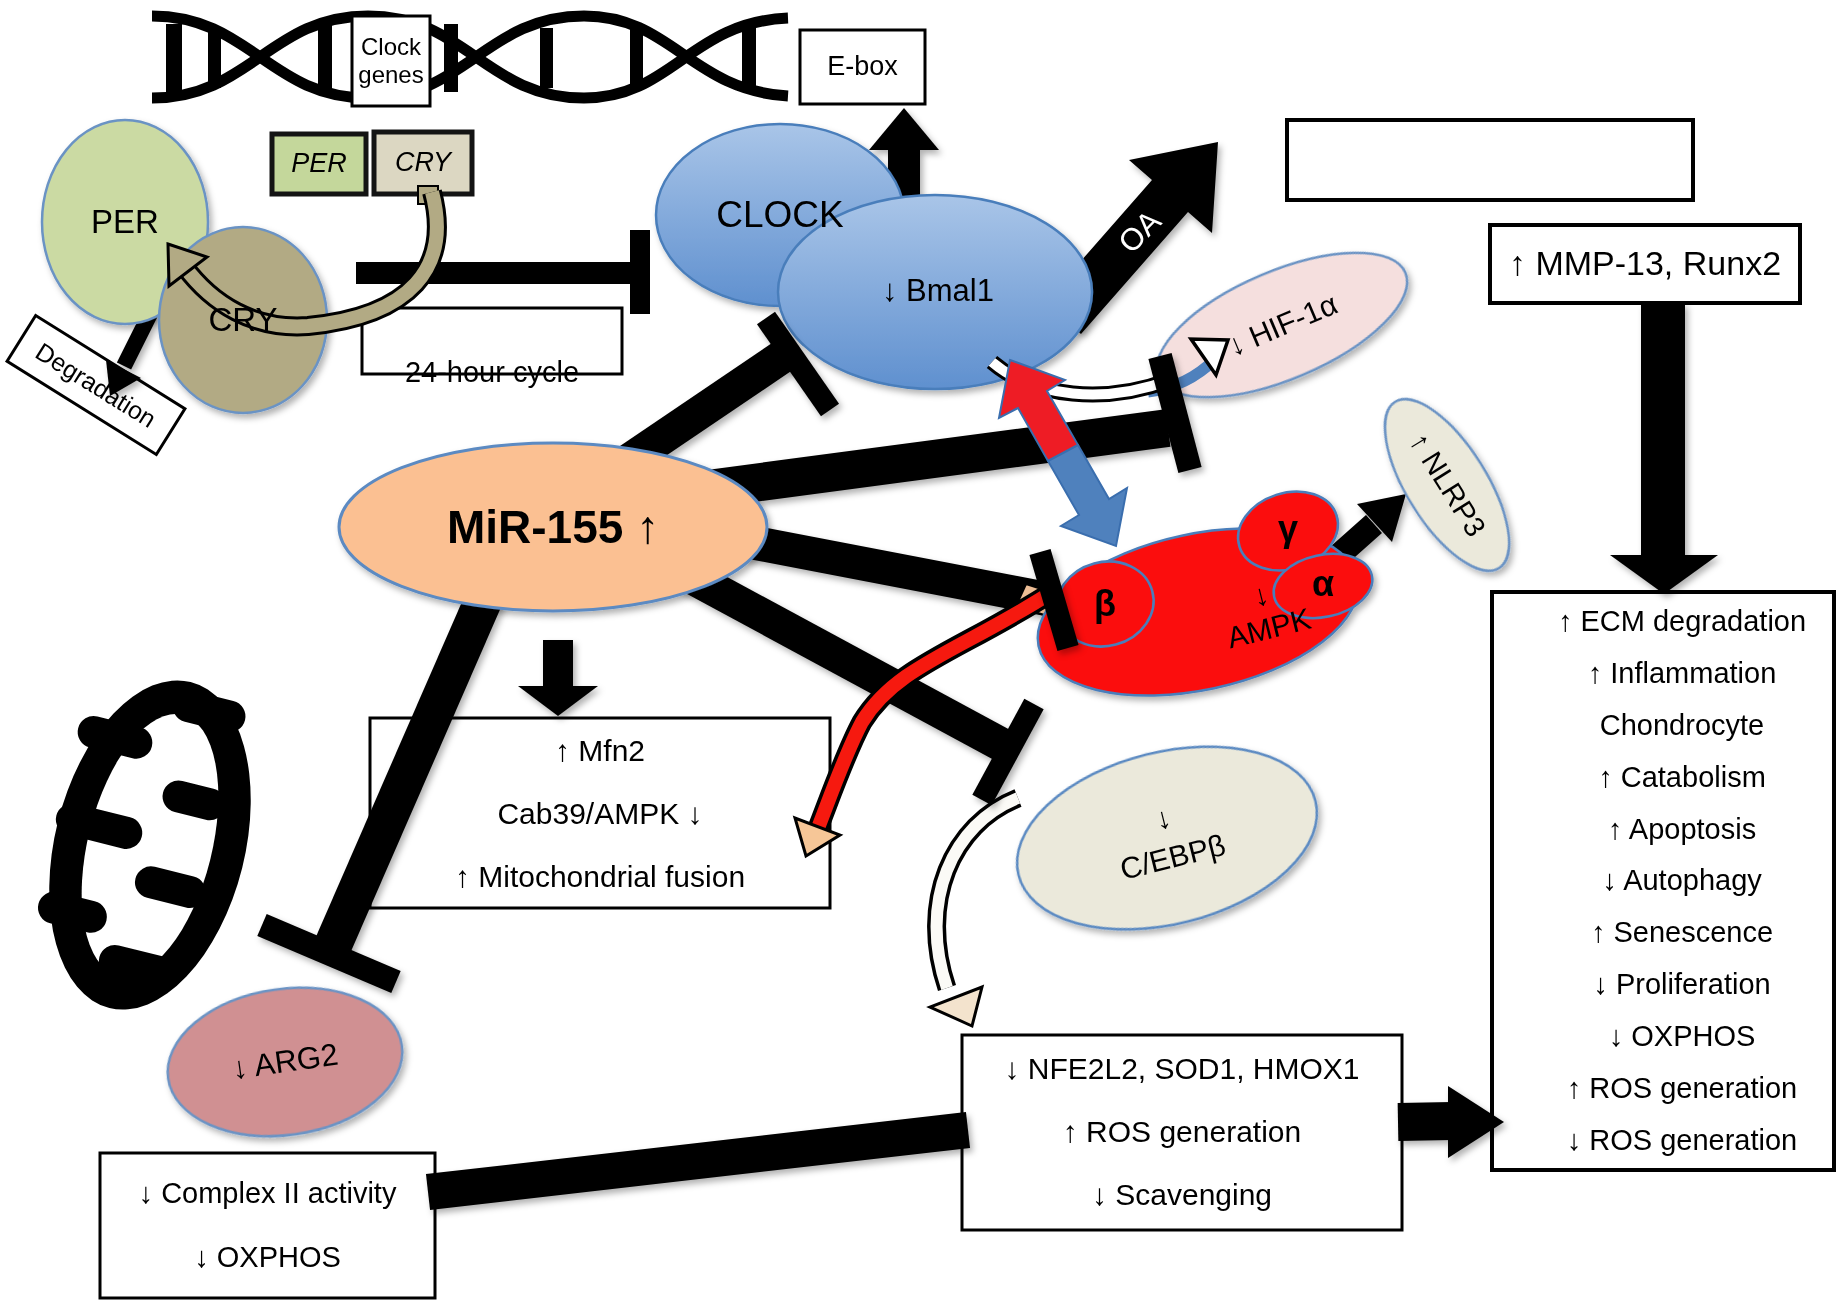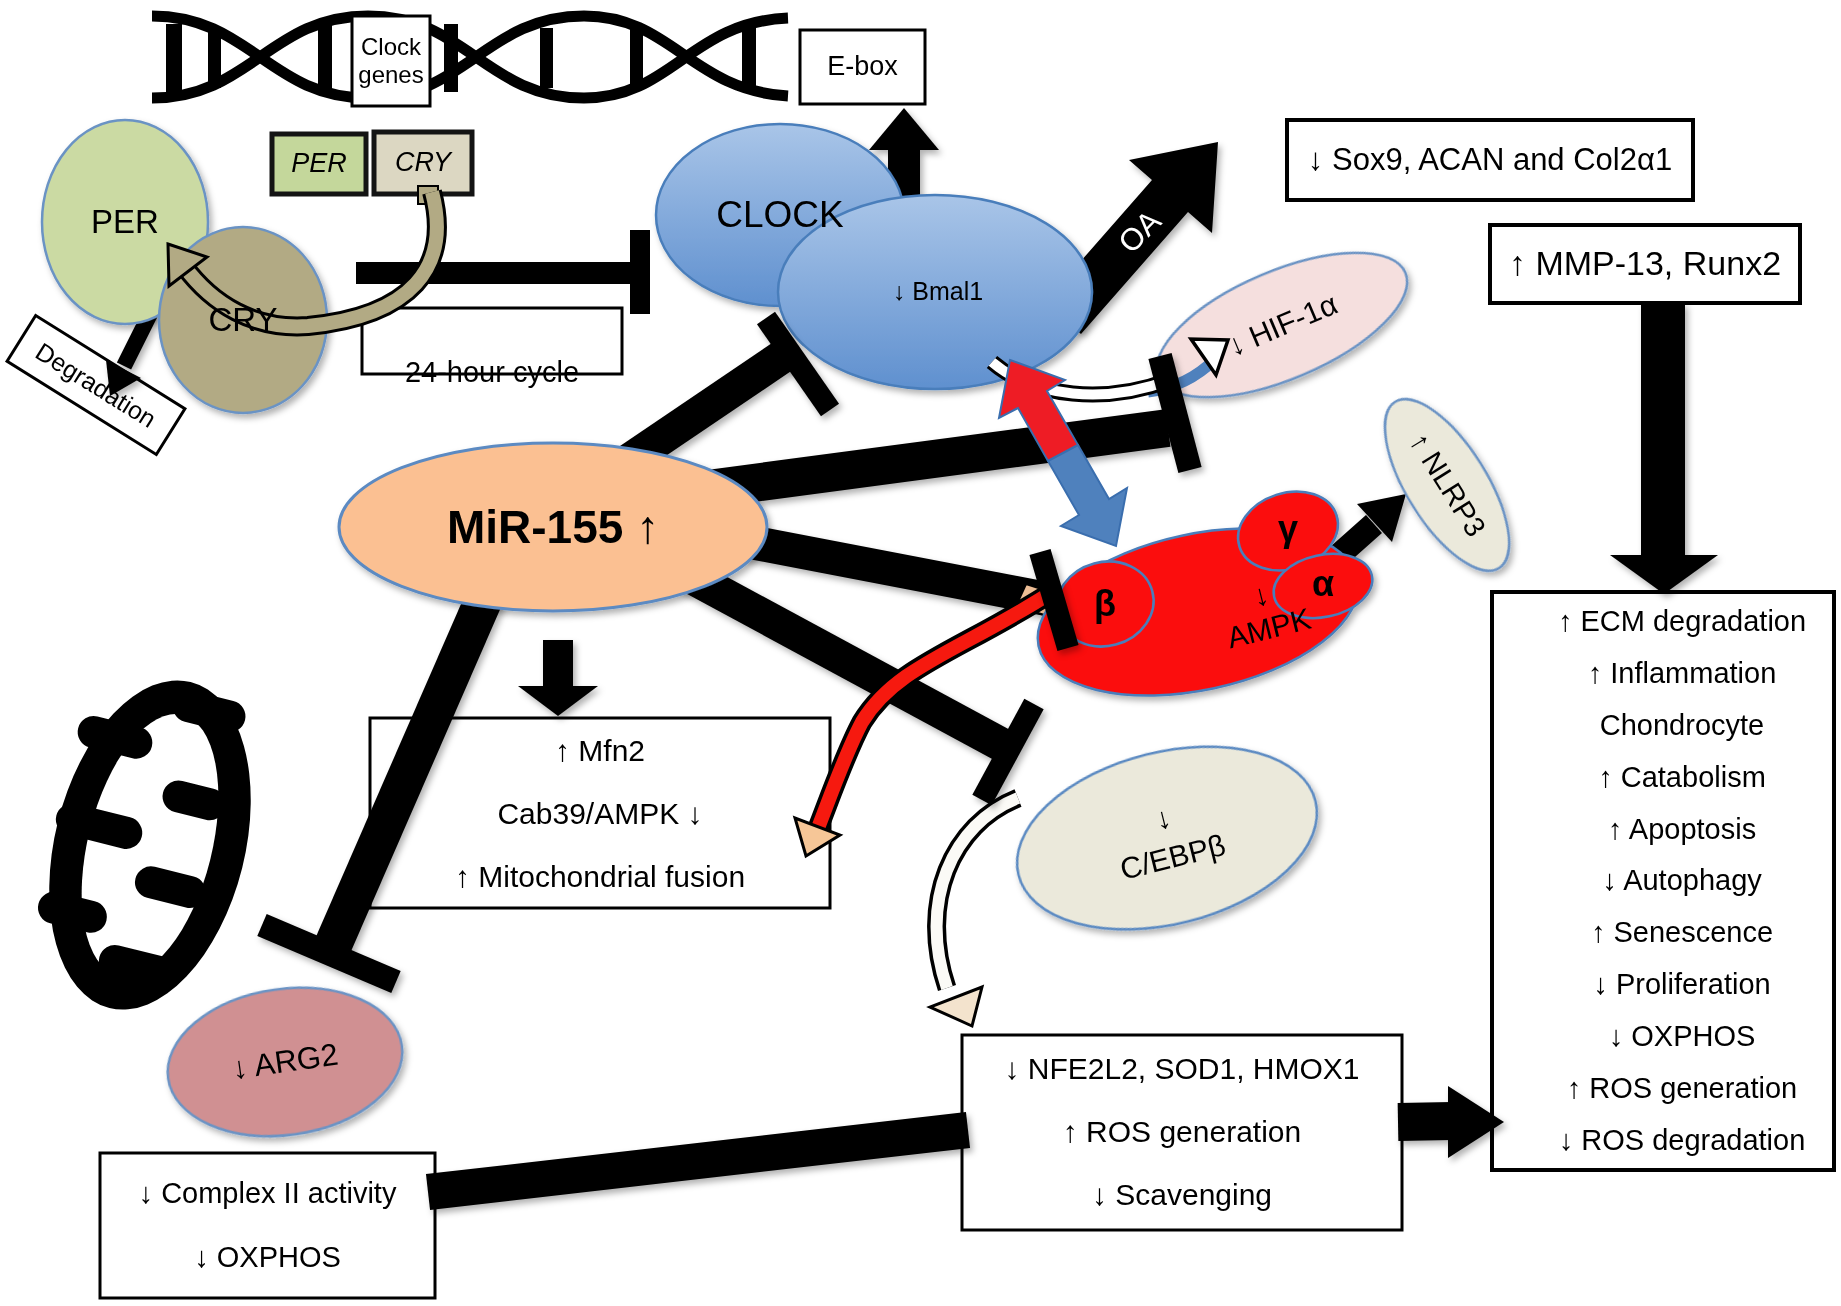--- a/index.html
+++ b/index.html
@@ -177,23 +177,22 @@
   <div class="lbl" style="left:352px;top:16px;width:78px;height:90px;font-size:24px;">Clock
 genes</div>
   <div class="lbl" style="left:800px;top:30px;width:125px;height:74px;font-size:27px;">E-box</div>
   <div class="lbl" style="left:75px;top:200px;width:100px;height:44px;font-size:33px;">PER</div>
   <div class="lbl" style="left:193px;top:298px;width:100px;height:44px;font-size:33px;">CRY</div>
   <div class="lbl italic" style="left:272px;top:134px;width:94px;height:60px;font-size:27px;">PER</div>
   <div class="lbl italic" style="left:374px;top:132px;width:98px;height:62px;font-size:27px;">CRY</div>
   <div class="lbl" style="left:8px;top:358px;width:176px;height:54px;font-size:25px;transform:rotate(32deg);">Degradation</div>
   <div class="lbl" style="left:362px;top:308px;width:260px;height:66px;font-size:29px;margin-top:32px;">24-hour cycle</div>
   <div class="lbl" style="left:700px;top:193px;width:160px;height:44px;font-size:37px;">CLOCK</div>
-  <div class="lbl" style="left:848px;top:268px;width:180px;height:46px;font-size:25px;">↓ Bmal1</div>
+  <div class="lbl" style="left:848px;top:268px;width:180px;height:46px;font-size:31px;">↓ Bmal1</div>
   <div class="lbl white" style="left:1105px;top:210px;width:70px;height:44px;font-size:31px;transform:rotate(-45deg);">OA</div>
-  <div class="lbl" style="left:1287px;top:120px;width:406px;height:80px;font-size:31px;">↓ Sox9, ACAN and Col2α1</div>
   <div class="lbl" style="left:1490px;top:225px;width:310px;height:78px;font-size:34px;">↑ MMP-13, Runx2</div>
   <div class="lbl" style="left:1190px;top:302px;width:185px;height:46px;font-size:30px;transform:rotate(-23deg);">↓ HIF-1α</div>
   <div class="lbl" style="left:1372px;top:462px;width:150px;height:46px;font-size:29px;transform:rotate(58deg);">↑ NLRP3</div>
   <div class="lbl bold" style="left:373px;top:499px;width:360px;height:56px;font-size:46px;">MiR-155 ↑</div>
   <div class="lbl" style="left:1185px;top:570px;width:160px;height:84px;font-size:30px;transform:rotate(-14deg);">↓
 AMPK</div>
   <div class="lbl bold" style="left:1080px;top:578px;width:50px;height:52px;font-size:36px;">β</div>
   <div class="lbl bold" style="left:1263px;top:503px;width:50px;height:52px;font-size:36px;">γ</div>
   <div class="lbl bold" style="left:1298px;top:560px;width:50px;height:48px;font-size:36px;">α</div>
   <div class="lbl" style="left:370px;top:718px;width:460px;height:190px;font-size:30px;line-height:2.1;">↑ Mfn2
@@ -212,17 +211,17 @@
     <div class="item">↑ ECM degradation</div>
     <div class="item">↑ Inflammation</div>
     <div class="item">Chondrocyte</div>
     <div class="item">↑ Catabolism</div>
     <div class="item">↑ Apoptosis</div>
     <div class="item">↓ Autophagy</div>
     <div class="item">↑ Senescence</div>
     <div class="item">↓ Proliferation</div>
     <div class="item">↓ OXPHOS</div>
     <div class="item">↑ ROS generation</div>
-    <div class="item">↓ ROS degradation</div>
+    <div class="item">↓ ROS generation</div>
   </div>
 </div>
 
 </div>
 
 </body></html>

